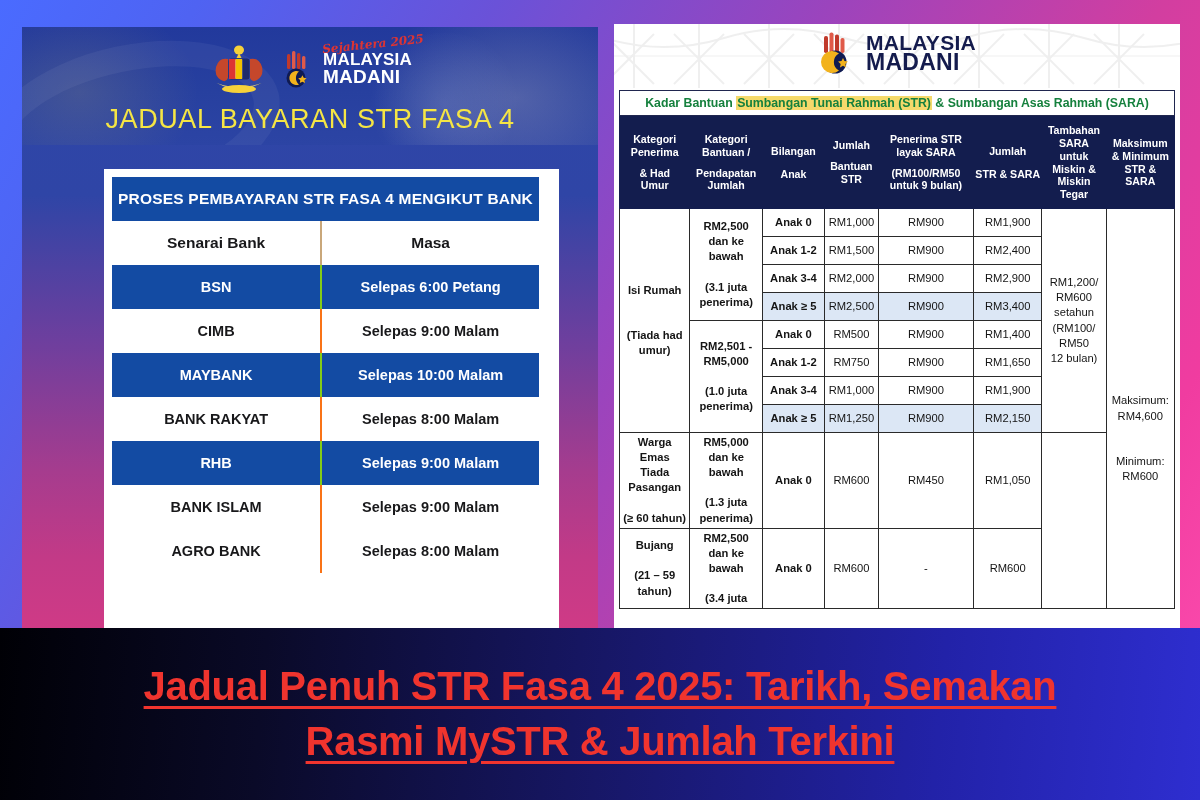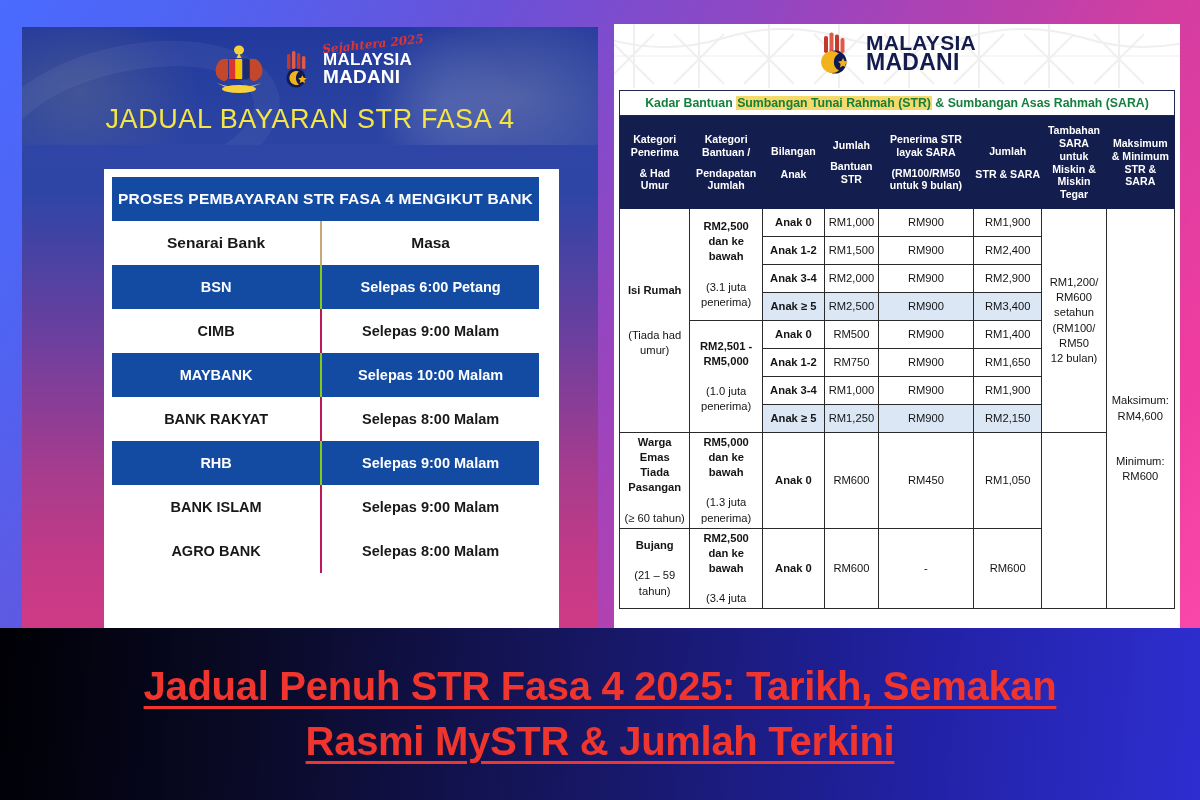--- a/index.html
+++ b/index.html
@@ -103,21 +103,21 @@
   }
   .bank-table { width: 100%; border-collapse: collapse; table-layout: fixed; }
   .bank-table td {
     height: 44px;
     text-align: center;
     vertical-align: middle;
     font-size: 14.5px;
     font-weight: 700;
     color: #18181a;
   }
-  .bank-table td.left-col  { width: 49%; border-right: 2px solid #be185d; }
+  .bank-table td.left-col  { width: 49%; border-right: 2px solid #f97316; }
   .bank-table tr.hdr td { font-size: 15.5px; }
   .bank-table tr.hdr td.left-col { border-right: 2px solid #c9a77a; }
   .bank-table tr.alt td { background: #134ba3; color: #fff; border-right-color:#134ba3; }
   .bank-table tr.alt td.left-col { border-right: 2px solid #84cc16; }
 
   
   #right-panel {
     position: absolute;
     left: 614px; top: 24px;
     width: 566px; height: 604px;
@@ -178,21 +178,21 @@
     font-size: 11.2px;
     text-align: center;
     vertical-align: middle;
     color: #141414;
     padding: 2px 1px;
     line-height: 1.35;
     background: #fff;
   }
   .rate-table td.b { font-weight: 700; }
   .rate-table td.hi { background: #dce7f5; }
-  .sub { font-weight: 400; }
+  .sub { font-weight: 700; }
 
   
   col.c1 { width: 68px; }
   col.c2 { width: 70px; }
   col.c3 { width: 60px; }
   col.c4 { width: 52px; }
   col.c5 { width: 92px; }
   col.c6 { width: 66px; }
   col.c7 { width: 62px; }
   col.c8 { width: 66px; }

